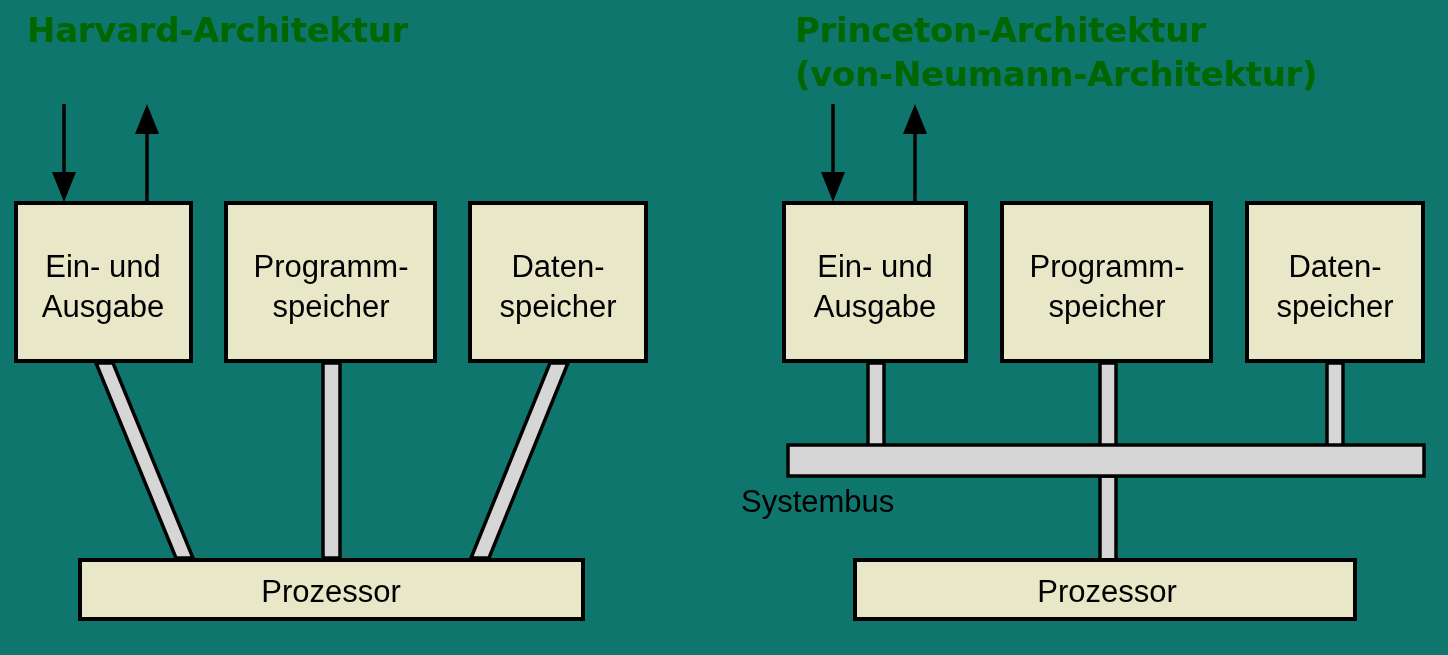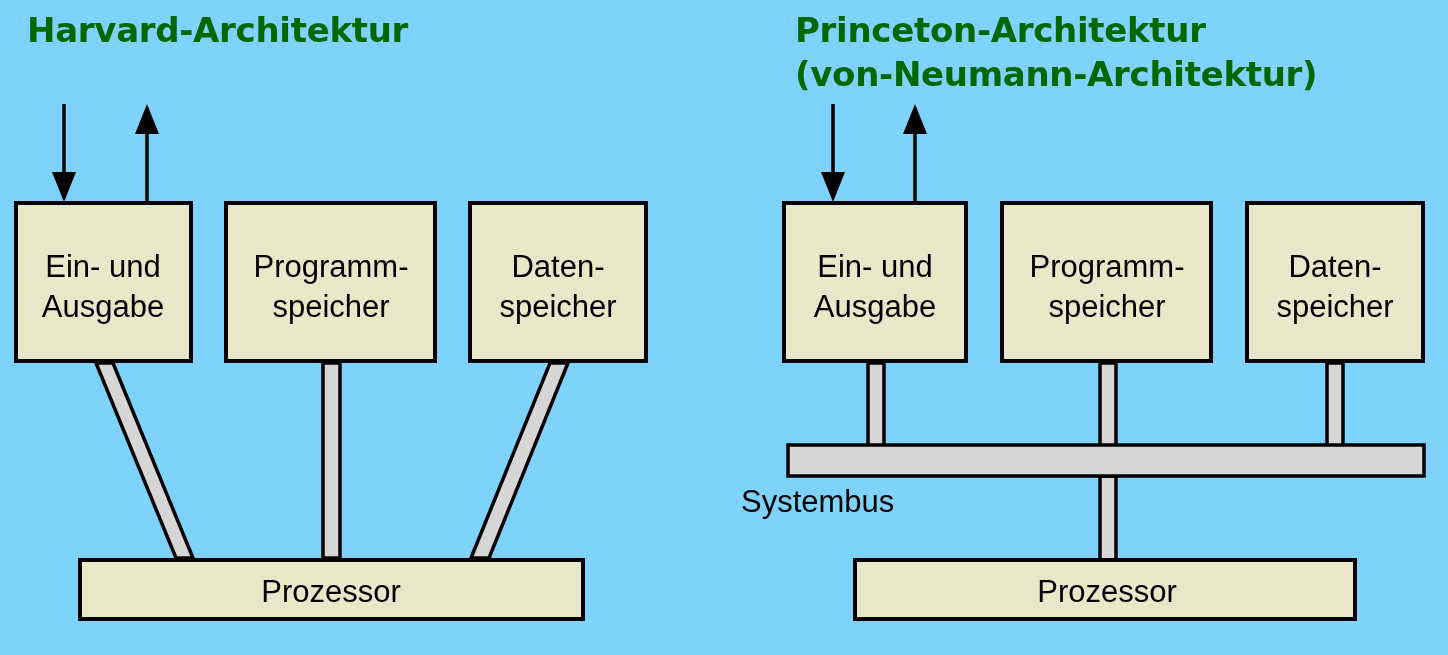--- a/index.html
+++ b/index.html
@@ -10,21 +10,21 @@
   body {
     width: 1448px;
     height: 655px;
     overflow: hidden;
     font-family: "Liberation Sans", sans-serif;
   }
   #canvas {
     position: relative;
     width: 1448px;
     height: 655px;
-    background: #7dd3fc;
+    background: #0f766e;
   }
   svg#diagram {
     position: absolute;
     left: 0;
     top: 0;
     width: 1448px;
     height: 655px;
   }
   .title-text {
     font-family: "DejaVu Sans", sans-serif;

